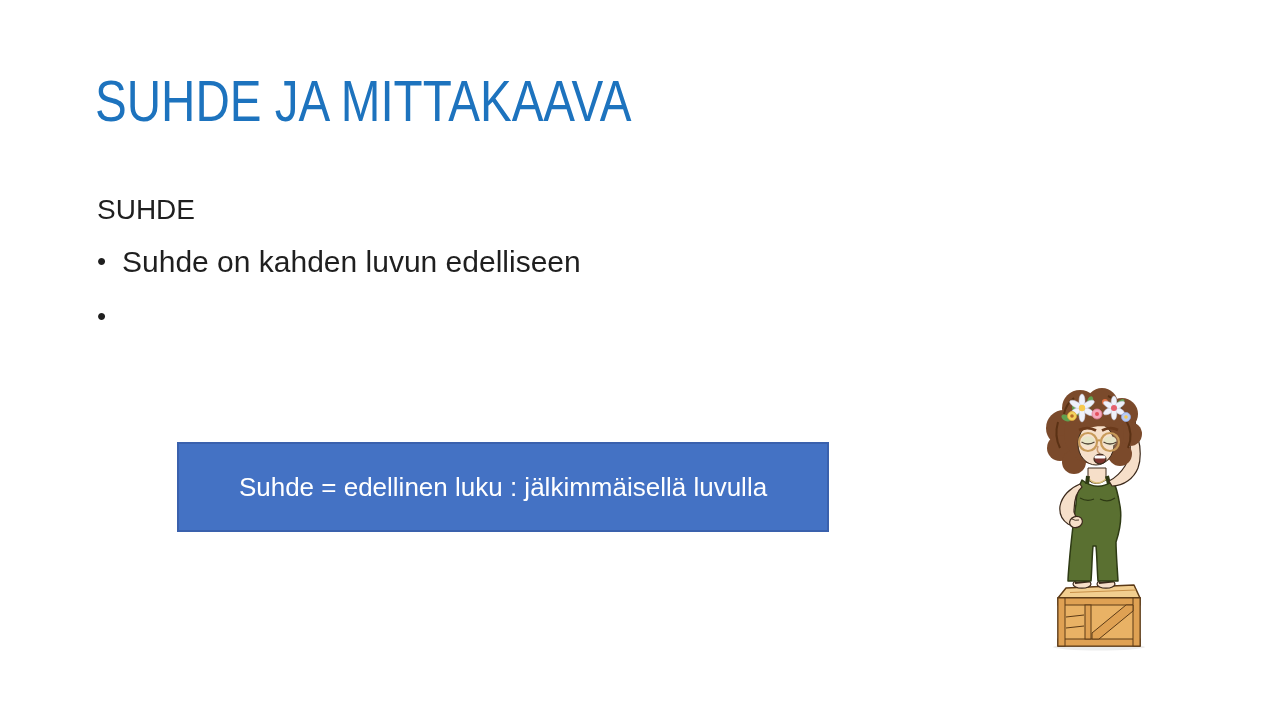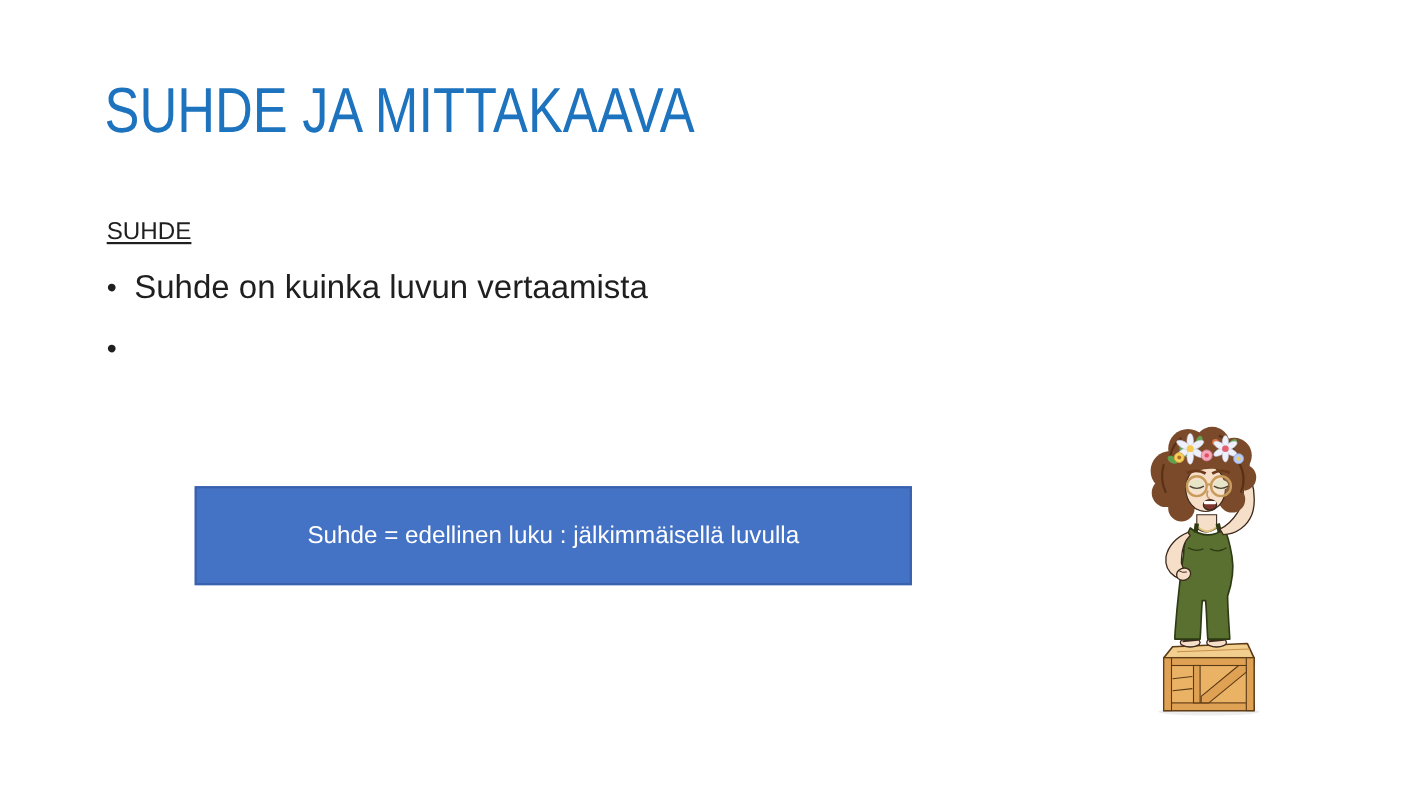--- a/index.html
+++ b/index.html
@@ -14,57 +14,57 @@
   }
   .slide-title{
     position:absolute;left:95px;top:68px;margin:0;
     font-size:58px;font-weight:300;line-height:1.15;
     letter-spacing:0px;white-space:nowrap;
     color:var(--title-color,#1d73be);
     transform:scaleX(0.82);transform-origin:left top;
   }
   .section-heading{
     position:absolute;left:97px;top:192px;
-    font-size:22px;line-height:36px;
+    font-size:28px;line-height:36px;
     color:var(--body-color,#1f1f1f);
-    text-decoration:underline;text-underline-offset:3px;text-decoration-thickness:2px;
+    text-underline-offset:3px;text-decoration-thickness:2px;
   }
   .bullet-list{
     position:absolute;left:97px;top:244px;width:945px;
     margin:0;padding:0;list-style:none;
     color:var(--body-color,#1f1f1f);
     font-size:30px;line-height:35px;
   }
   .bullet-item{position:relative;padding-left:25px;margin:0;}
   .bullet-item + .bullet-item{margin-top:20px;}
   .bullet-glyph{position:absolute;left:0;top:0;font-size:26px;}
   .formula-box{
     position:absolute;left:177px;top:442px;width:648px;height:86px;
     background:var(--box-fill,#4472c4);
     border:2px solid var(--box-border,#3a61ad);
     display:flex;align-items:center;justify-content:center;
   }
   .formula-text{
-    color:var(--box-text,#fff);font-size:22px;white-space:nowrap;
+    color:var(--box-text,#fff);font-size:26px;white-space:nowrap;
   }
   .character{
     position:absolute;left:1030px;top:384px;width:140px;height:280px;
   }
 </style>
 </head>
 <body>
 
 <div class="slide">
 
   <h1 class="slide-title">SUHDE JA MITTAKAAVA</h1>
 
   <div class="section-heading">SUHDE</div>
 
   <ul class="bullet-list">
-      <li class="bullet-item"><span class="bullet-glyph">•</span><span>Suhde on kuinka luvun vertaamista</span></li>
+      <li class="bullet-item"><span class="bullet-glyph">•</span><span>Suhde on kahden luvun edelliseen</span></li>
       <li class="bullet-item"><span class="bullet-glyph">•</span></li>
     </ul>
 
   <div class="formula-box">
     <span class="formula-text">Suhde = edellinen luku : jälkimmäisellä luvulla</span>
   </div>
 
   <svg class="character" viewBox="0 0 140 280" aria-hidden="true">
 
     <g>

